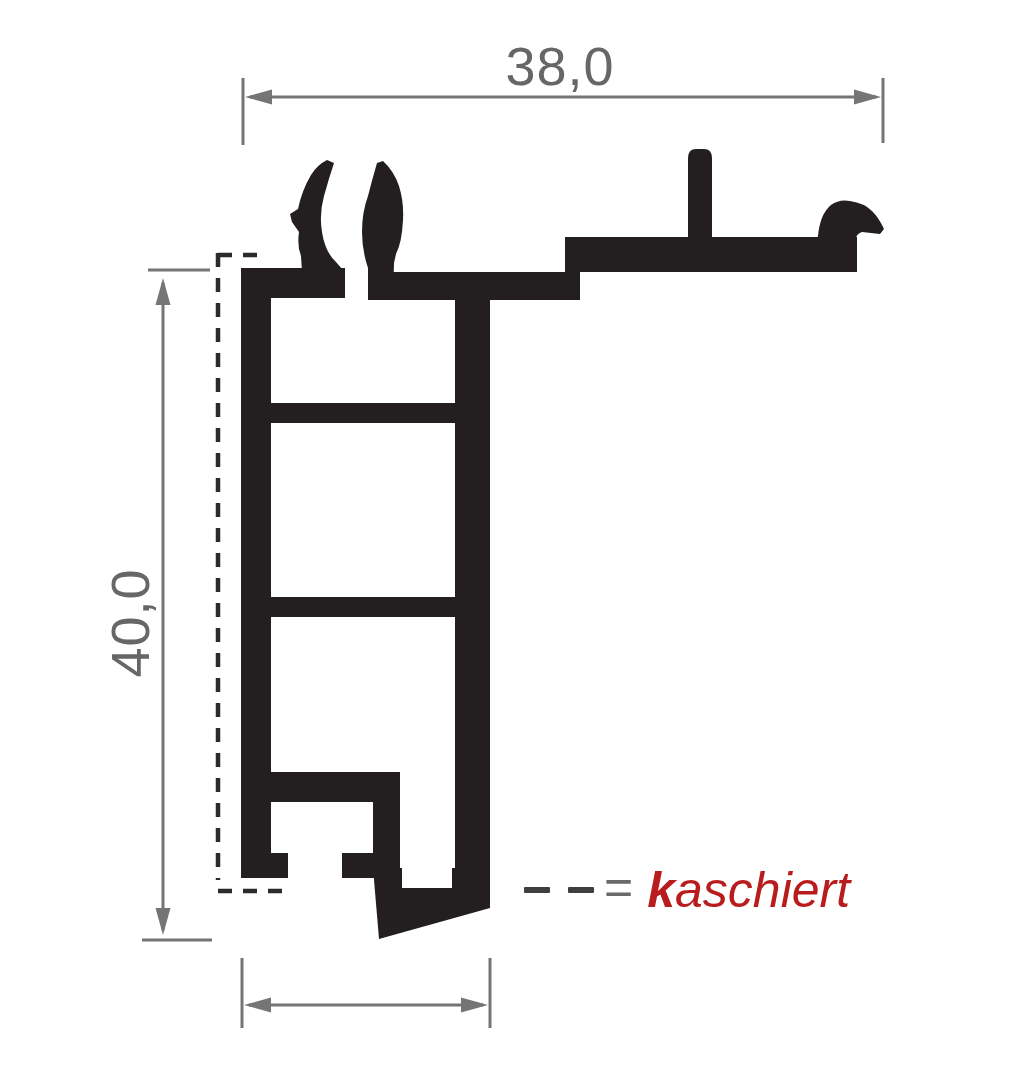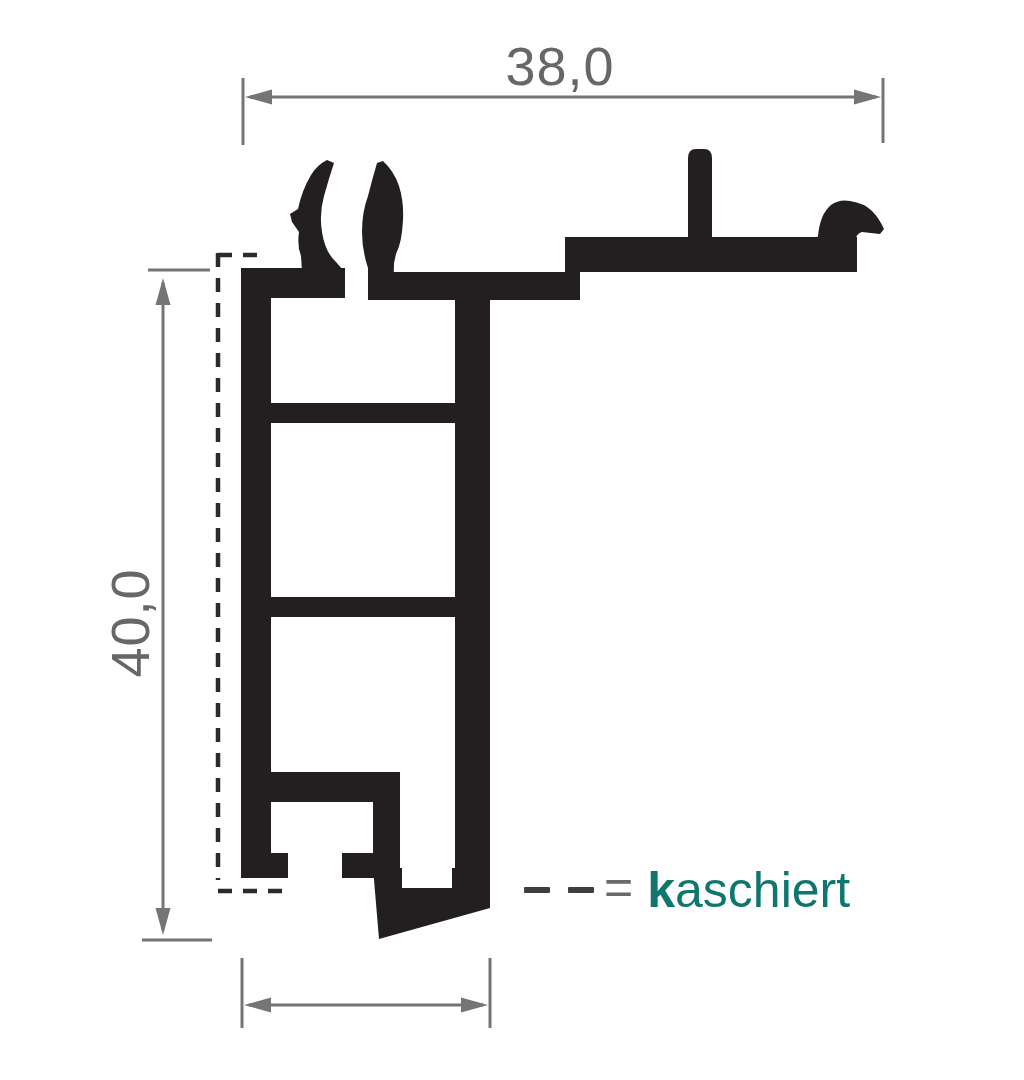--- a/index.html
+++ b/index.html
@@ -38,21 +38,22 @@
     margin-right: 18px;
     border-radius: 1px;
   }
   #legend .eq {
     font-size: 50px;
     color: #6a6a6a;
     margin: 0 14px 6px 4px;
   }
   #legend .term {
     font-size: 50px;
-    color: #0f766e;
+    color: #b91c1c;
+    font-style: italic;
   }
   #legend .term b { font-weight: bold; }
 </style>
 </head>
 <body>
 
 <div id="stage">
 
   <svg id="drawing" width="1024" height="1080" viewBox="0 0 1024 1080" xmlns="http://www.w3.org/2000/svg">
 

